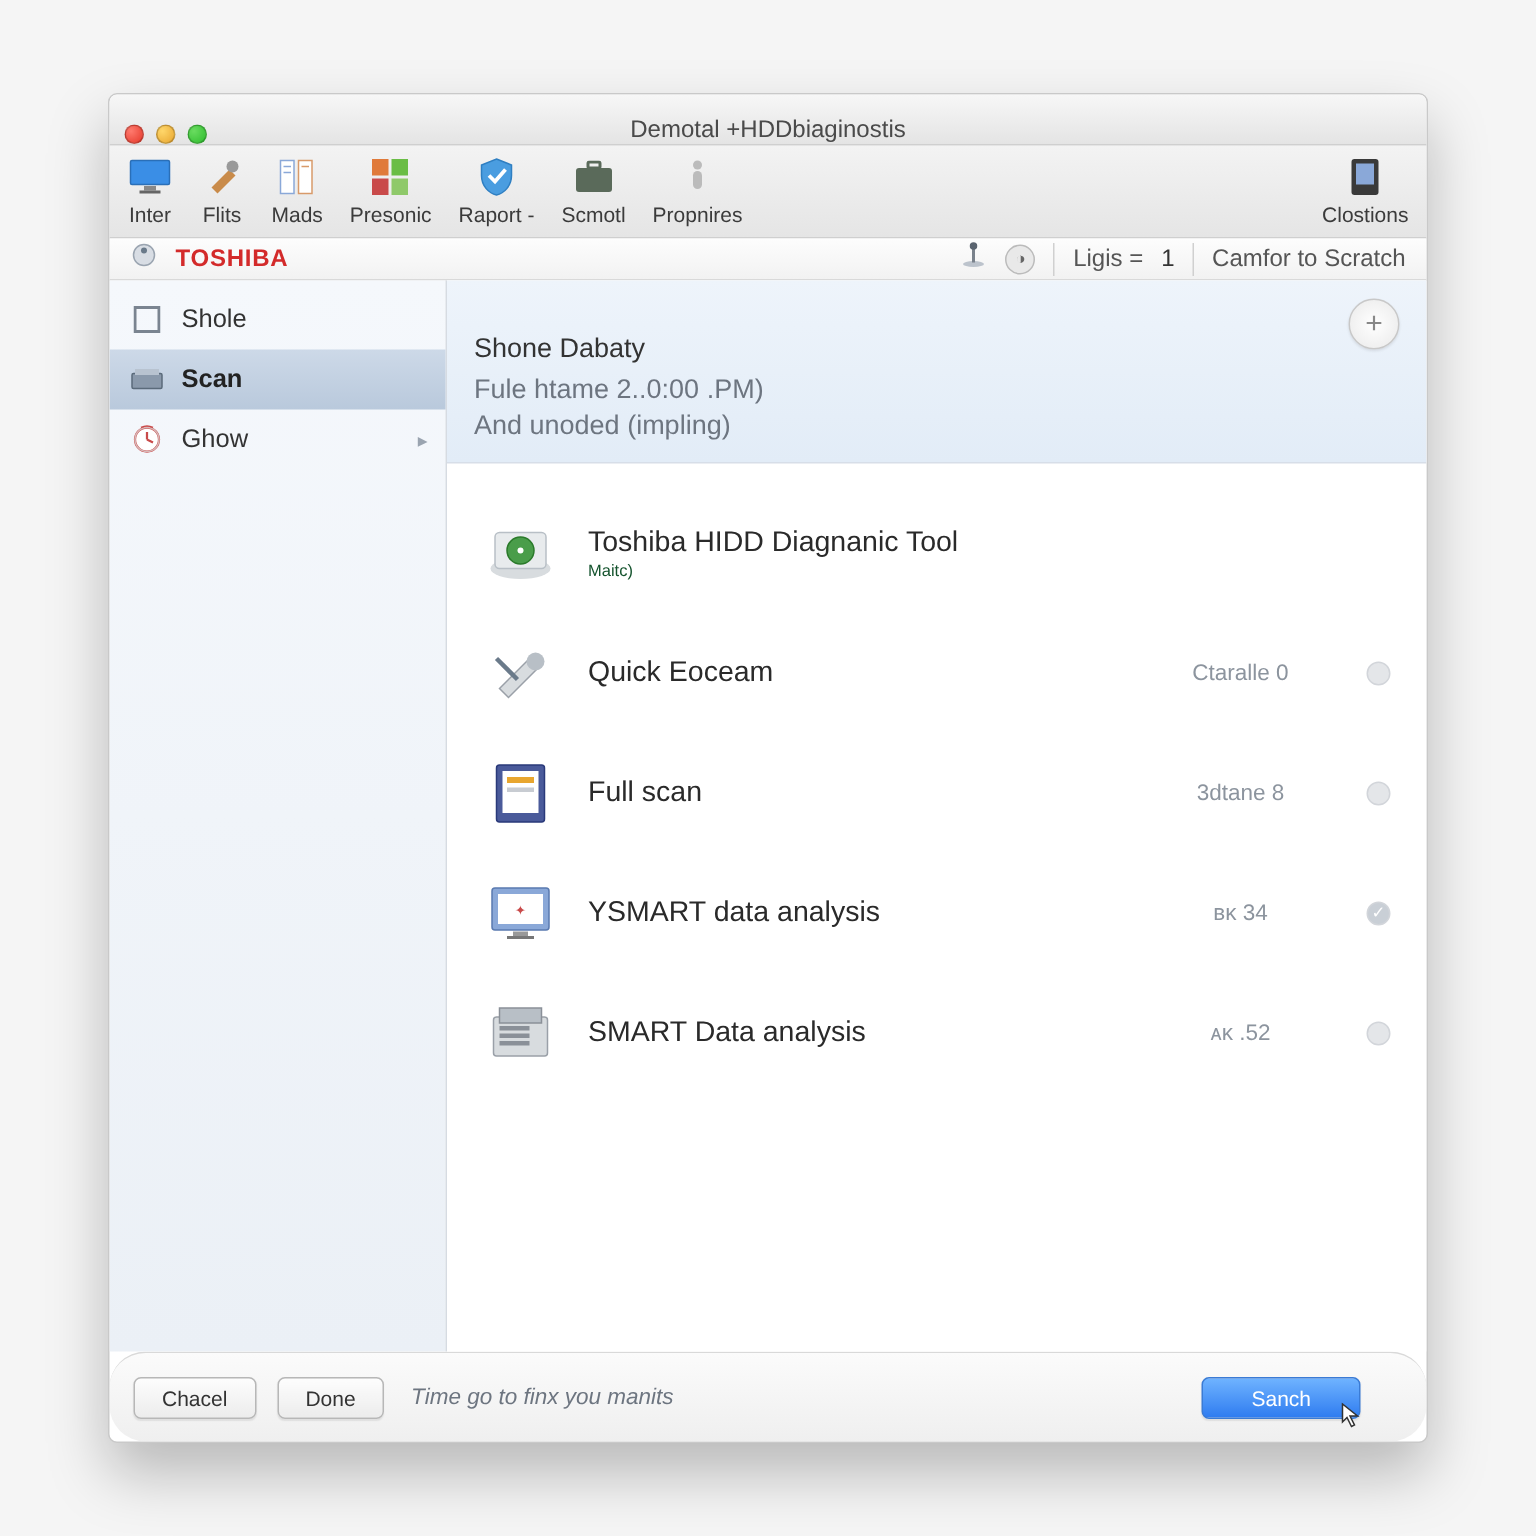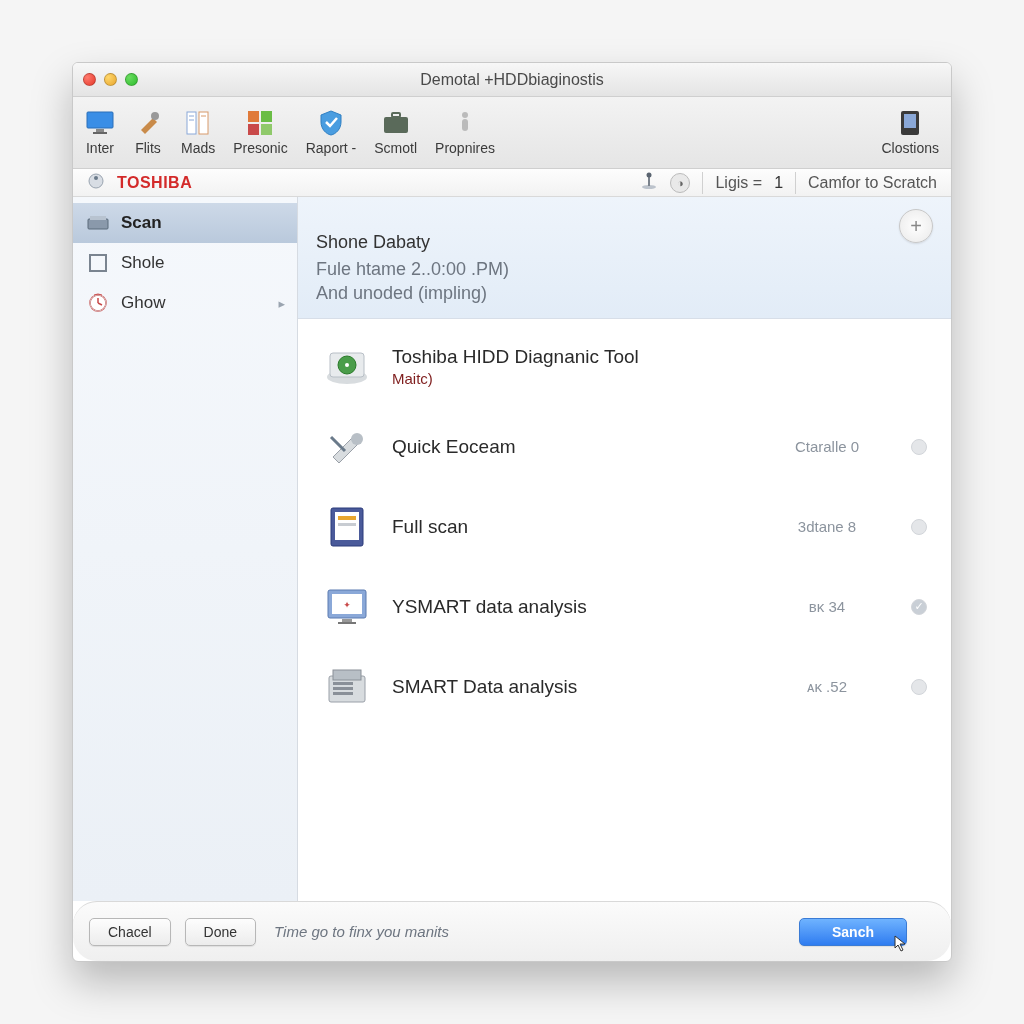--- a/index.html
+++ b/index.html
@@ -3,30 +3,30 @@
 <meta charset="utf-8">
 <style>
   * { box-sizing: border-box; margin: 0; padding: 0; font-family: "Lucida Grande", "Helvetica Neue", Arial, sans-serif; }
   body { background: #f5f5f5; width: 1024px; height: 1024px; display: flex; align-items: center; justify-content: center; }
   .window {
     width: 880px; height: 900px; background: #fff; border: 1px solid #c9c9c9; border-radius: 6px;
     box-shadow: 0 20px 40px rgba(0,0,0,0.25); display: flex; flex-direction: column; overflow: hidden;
   }
   .titlebar {
     height: 34px; background: linear-gradient(#f7f7f7,#e4e4e4); border-bottom: 1px solid #cfcfcf;
-    display: flex; align-items: center; padding: 0 10px; position: relative;
+    display: flex; align-items: flex-end; padding: 0 10px; position: relative;
   }
   .traffic { display: flex; gap: 8px; align-items: center; }
   .dot { width: 13px; height: 13px; border-radius: 50%; border: 1px solid rgba(0,0,0,0.2); }
   .dot.red { background: radial-gradient(circle at 30% 30%, #ff7a6e, #e5392b); }
   .dot.yel { background: radial-gradient(circle at 30% 30%, #ffd76b, #e8a62f); }
   .dot.grn { background: radial-gradient(circle at 30% 30%, #6adc60, #2fbd2e); }
   .title { position:absolute; left:0; right:0; text-align:center; color:#4a4a4a; font-size:16px; }
   .toolbar {
-    height: 72px; background: linear-gradient(#f3f3f3,#e5e5e5); border-bottom: 1px solid #cfcfcf;
+    height: 62px; background: linear-gradient(#f3f3f3,#e5e5e5); border-bottom: 1px solid #cfcfcf;
     display:flex; align-items:center; padding: 0 12px; gap: 18px;
   }
   .tb-item { display:flex; flex-direction:column; align-items:center; gap:4px; font-size:14px; color:#3b3b3b; cursor:pointer; }
   .tb-icon { width:30px; height:26px; display:flex; align-items:center; justify-content:center; }
   .tb-spacer { flex:1; }
   .infobar {
     height: 28px; background: linear-gradient(#fdfdfd,#f2f2f2); border-bottom:1px solid #d9d9d9;
     display:flex; align-items:center; padding: 0 14px; gap:12px; font-size:16px; color:#555;
   }
   .infobar .brand { color:#d32a2a; font-weight:bold; font-family: Arial, sans-serif; letter-spacing:0.5px; }
@@ -40,39 +40,39 @@
   .side-item.chev::after { content:"▸"; position:absolute; right:12px; color:#9aa4b0; font-size:13px; }
   .side-ic { width:22px;height:18px; display:flex;align-items:center;justify-content:center; }
   .main { flex:1; display:flex; flex-direction:column; background:#fff; min-height:0; }
   .panel-head {
     background: linear-gradient(#eef4fb,#e2ecf7); border-bottom:1px solid #d7dee8;
     padding:12px 18px; display:flex; align-items:flex-start; justify-content:space-between;
   }
   .panel-head h3 { font-size:18px; color:#333; font-weight:400; margin-bottom:4px;margin-top:23px; }
   .panel-head .sub { color:#6d7580; font-size:18px; line-height:1.35; }
   .plus-btn { width:34px;height:34px;border-radius:50%;background:radial-gradient(#fff,#e9e9e9);border:1px solid #c8c8c8;display:flex;align-items:center;justify-content:center;color:#888;font-size:20px;cursor:pointer;box-shadow:0 1px 2px rgba(0,0,0,0.1);}
-  .list { flex:1; overflow:auto; padding: 8px 0; }
+  .list { flex:1; overflow:auto; padding: 20px 0; }
   .row { display:flex; align-items:center; padding: 18px 24px; gap:20px; }
   .row .icon-box { width:50px; height:44px; display:flex;align-items:center;justify-content:center; }
   .row .label { flex:1; font-size:19px; color:#2a2a2a; }
-  .row .sublabel { font-size:15px; color:#7f1d1d; margin-top:2px; }
+  .row .sublabel { font-size:11px; color:#14532d; margin-top:2px; }
   .row .meta { color:#8c949e; font-size:15px; width:100px; text-align:center; }
   .row .status-dot { width:16px;height:16px;border-radius:50%;background:#e4e6e9;border:1px solid #d2d5da;margin-left:14px; display:flex;align-items:center;justify-content:center;color:#fff;font-size:11px;}
   .row .status-dot.check { background:#c9cfd6; }
   .footer {
     height:60px; border-top:1px solid #d9d9d9; background:linear-gradient(#fbfbfb,#efefef);
     display:flex; align-items:center; padding:0 16px; gap:14px;border-radius:24px;
   }
   .btn {
     height:28px; padding:0 18px; border-radius:5px; border:1px solid #b7b7b7;
     background:linear-gradient(#fdfdfd,#ececec); font-size:14px; color:#333; cursor:pointer;
     box-shadow: 0 1px 1px rgba(0,0,0,0.08);
   }
   .btn.primary {
-    border:1px solid #3a7bd5; background:linear-gradient(#6fb3ff,#2f7cf0); color:#fff; font-weight:700;
+    border:1px solid #3a7bd5; background:linear-gradient(#6fb3ff,#2f7cf0); color:#fff; font-weight:400;
     padding: 0 32px;
   }
   .footer .hint { color:#6d7580; font-size:15px; margin-left:4px;font-style:italic; }
   .footer .grow { flex:1; }
   .cursor-ic { position:relative; top:14px; left:-28px; font-size:13px; color:#333; }
 </style>
 </head>
 <body>
 
 <div class="window">
@@ -187,36 +187,36 @@
     <span class="round-ic">◑</span>
     <span class="sep"></span>
     <span>Ligis =</span>
     <span style="color:#333">1</span>
     <span class="sep"></span>
     <span>Camfor to Scratch</span>
   </div>
 
   <div class="content">
     <div class="sidebar">
+      <div class="side-item">
+        <span class="side-ic">
+          <svg width="18" height="18" viewBox="0 0 18 18">
+              <rect x="1" y="1" width="16" height="16" fill="none" stroke="#7a8490" stroke-width="2"></rect>
+            </svg>
+        </span>
+        <span>Shole</span>
+      </div>
       <div class="side-item active">
         <span class="side-ic">
           <svg width="22" height="16" viewBox="0 0 22 16">
               <rect x="1" y="4" width="20" height="10" rx="1" fill="#8a99ab" stroke="#5a6a7a"></rect>
               <rect x="3" y="1" width="16" height="4" fill="#b8c3d0"></rect>
             </svg>
         </span>
         <span>Scan</span>
-      </div>
-      <div class="side-item">
-        <span class="side-ic">
-          <svg width="18" height="18" viewBox="0 0 18 18">
-              <rect x="1" y="1" width="16" height="16" fill="none" stroke="#7a8490" stroke-width="2"></rect>
-            </svg>
-        </span>
-        <span>Shole</span>
       </div>
       <div class="side-item chev">
         <span class="side-ic">
           <svg width="20" height="20" viewBox="0 0 20 20">
               <circle cx="10" cy="10" r="8" fill="#fff" stroke="#c94a4a" stroke-width="1.5"></circle>
               <circle cx="10" cy="10" r="8" fill="none" stroke="#d8b8b8"></circle>
               <path d="M10 10 L10 5 M10 10 L14 12" stroke="#c94a4a" stroke-width="1.5"></path>
               <path d="M6 2 Q10 0 14 2" fill="none" stroke="#c94a4a"></path>
             </svg>
         </span>

